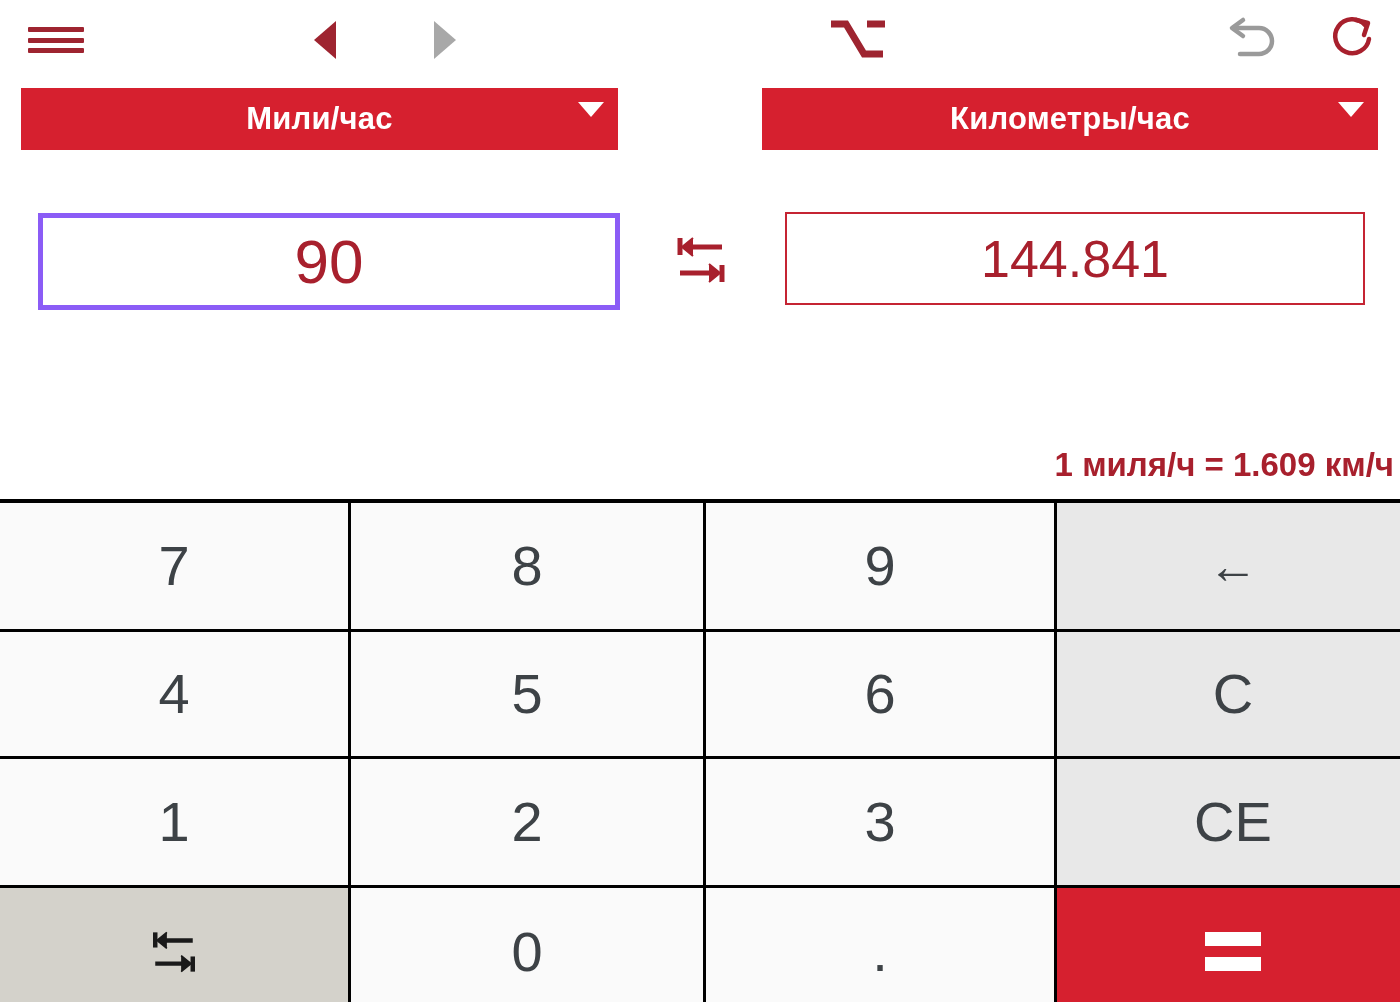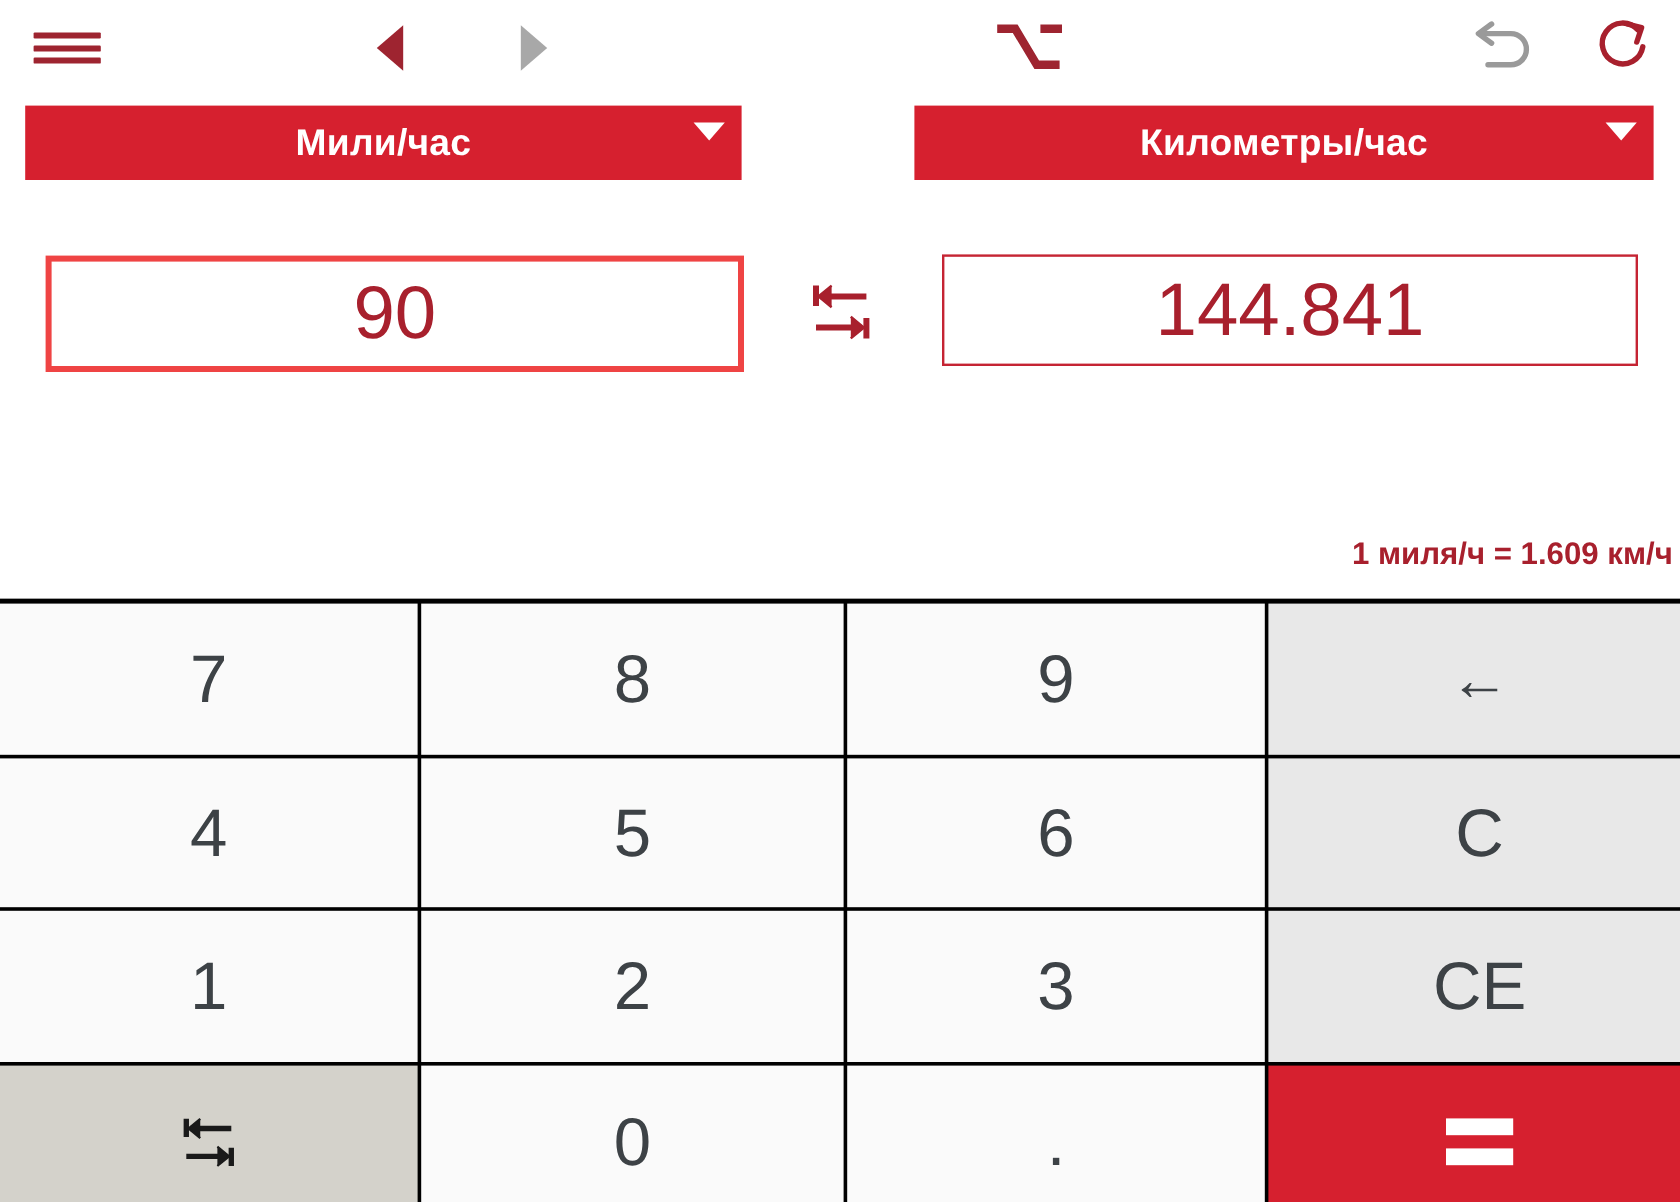--- a/index.html
+++ b/index.html
@@ -61,36 +61,36 @@
   #unit-bar-to   { left: 762px; top: 88px; width: 616px; }
 
   
   .value-box {
     position: absolute; background: #ffffff;
     display: flex; align-items: center; justify-content: center;
     color: #a8202d; cursor: text;
   }
   #value-from {
     left: 38px; top: 213px; width: 582px; height: 97px;
-    border: 5px solid #ef4444;
+    border: 5px solid #8b5cf6;
   }
   #value-from .value-text { font-size: 62px; font-weight: 400; line-height: 1; }
   #value-to {
     left: 785px; top: 212px; width: 580px; height: 93px;
     border: 2px solid #c52433;
   }
-  #value-to .value-text { font-size: 62px; font-weight: 400; line-height: 1; }
+  #value-to .value-text { font-size: 52px; font-weight: 400; line-height: 1; }
 
   
   #swap-mid { position: absolute; left: 672px; top: 232px; width: 58px; height: 56px; cursor: pointer; }
 
   
   #rate-note {
     position: absolute; right: 6px; top: 446px;
-    color: #a8202d; font-size: 26px; font-weight: 700; white-space: nowrap;
+    color: #a8202d; font-size: 33px; font-weight: 700; white-space: nowrap;
   }
 
   
   #keypad {
     position: absolute; left: 0; top: 499px; width: 1400px; height: 503px;
     display: grid;
     grid-template-columns: 348px 352px 348px 352px;
     grid-template-rows: 126px 124px 126px 127px;
     background: #000000;
     gap: 3px;

